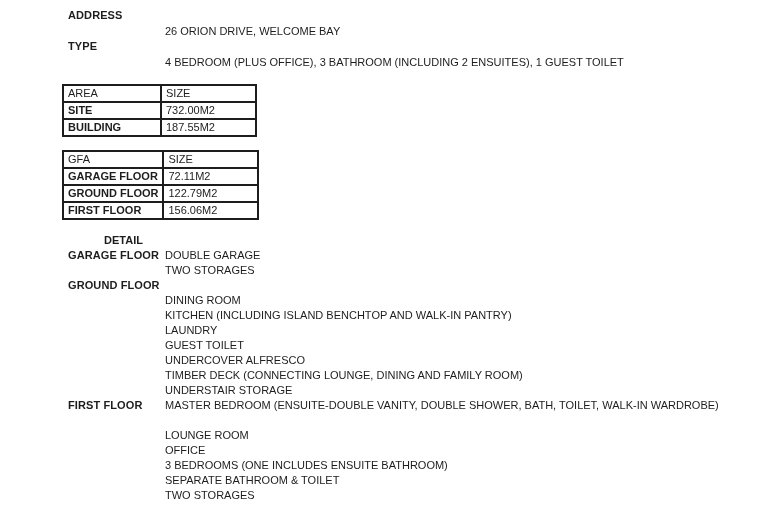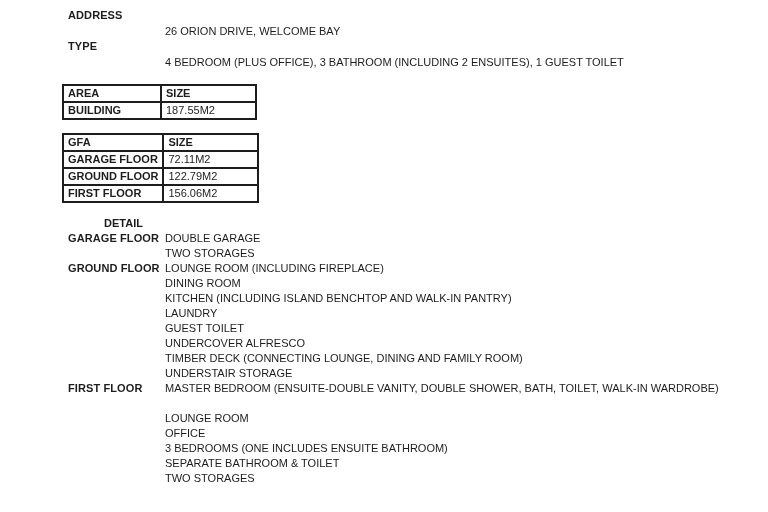--- a/index.html
+++ b/index.html
@@ -35,21 +35,21 @@
     table-layout: fixed;
   }
   table.spec th, table.spec td {
     border: 2px solid #1d1d1d;
     padding: 0 4px;
     height: 14px;
     text-align: left;
     vertical-align: middle;
     white-space: nowrap;
   }
-  table.spec th { font-weight: bold; }
+  table.spec th { font-weight: normal; }
   table.spec td.rowlabel { font-weight: bold; }
   table.spec col.c1 { width: 98px; }
   table.spec col.c2 { width: 95px; }
 
   .gap-sm { height: 13px; }
   .gap-md { height: 14px; }
 
   
   .detail-title { font-weight: bold; margin-left: 36px; }
   .drow { display: flex; min-height: 15px; }
@@ -82,20 +82,24 @@
     <colgroup>
         <col class="c1">
         <col class="c2">
       </colgroup>
     <tbody>
         <tr>
       <th>AREA</th>
       <th>SIZE</th>
     </tr>
     <tr>
+      <td class="rowlabel">SITE</td>
+      <td>732.00M2</td>
+    </tr>
+    <tr>
       <td class="rowlabel">BUILDING</td>
       <td>187.55M2</td>
     </tr>
   </tbody>
     </table>
 
   <div class="gap-sm"></div>
 
   <table class="spec">
     <colgroup>
@@ -131,21 +135,20 @@
       <div class="dlabel">GARAGE FLOOR</div>
       <div class="ditem">DOUBLE GARAGE</div>
     </div>
     <div class="drow">
       <div class="dlabel"></div>
       <div class="ditem">TWO STORAGES</div>
     </div>
 
     <div class="drow">
       <div class="dlabel">GROUND FLOOR</div>
-      <div class="ditem">LOUNGE ROOM (INCLUDING FIREPLACE)</div>
     </div>
     <div class="drow">
       <div class="dlabel"></div>
       <div class="ditem">DINING ROOM</div>
     </div>
     <div class="drow">
       <div class="dlabel"></div>
       <div class="ditem">KITCHEN (INCLUDING ISLAND BENCHTOP AND WALK-IN PANTRY)</div>
     </div>
     <div class="drow">

